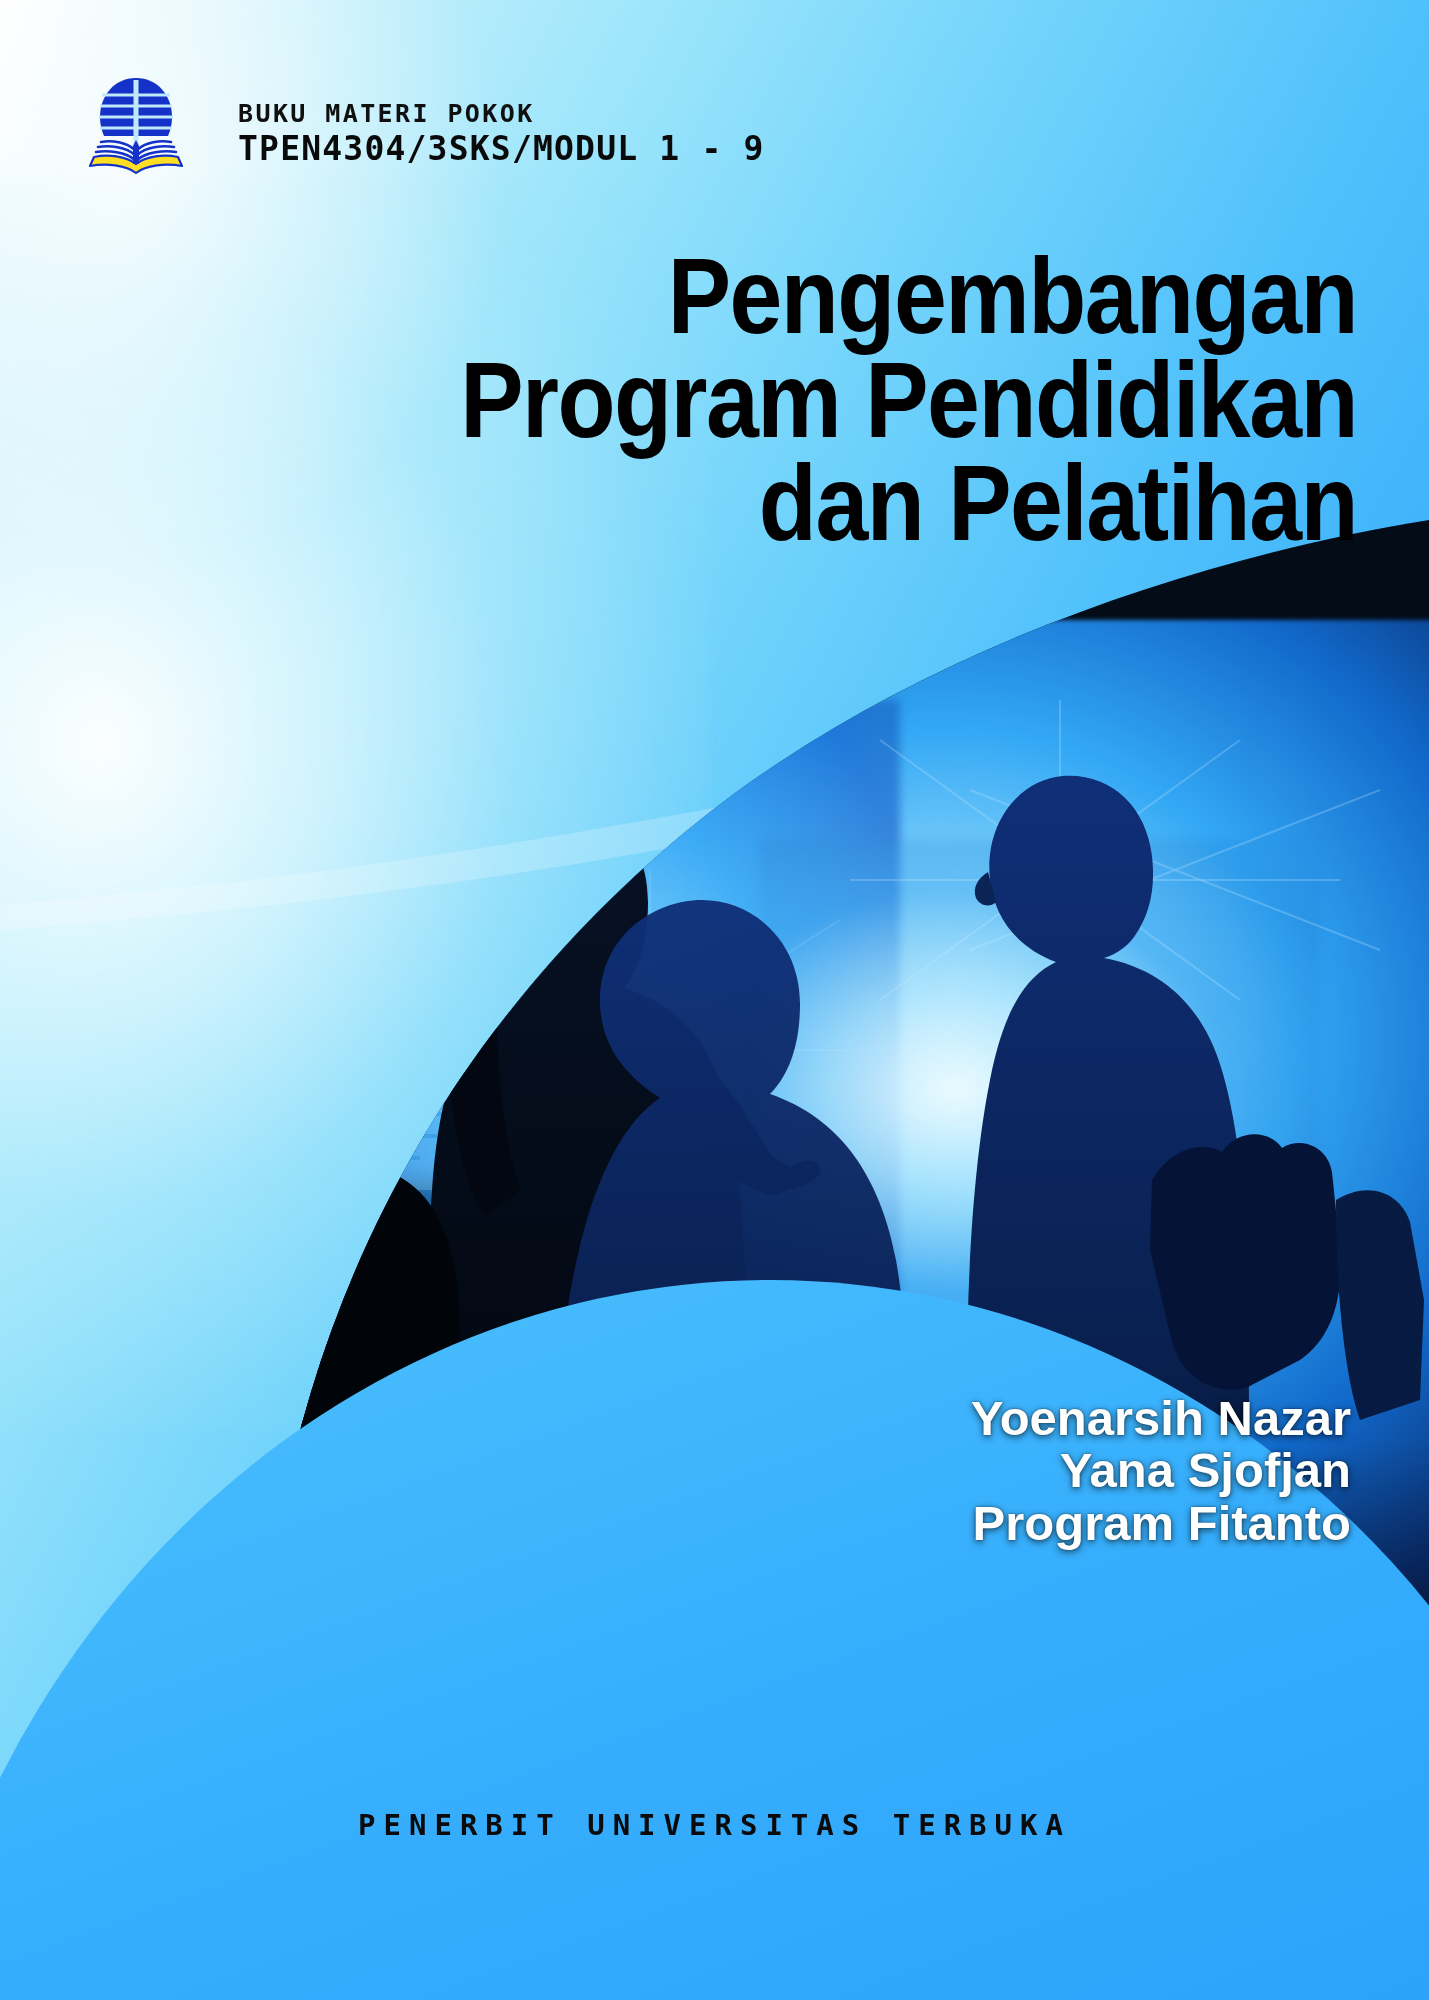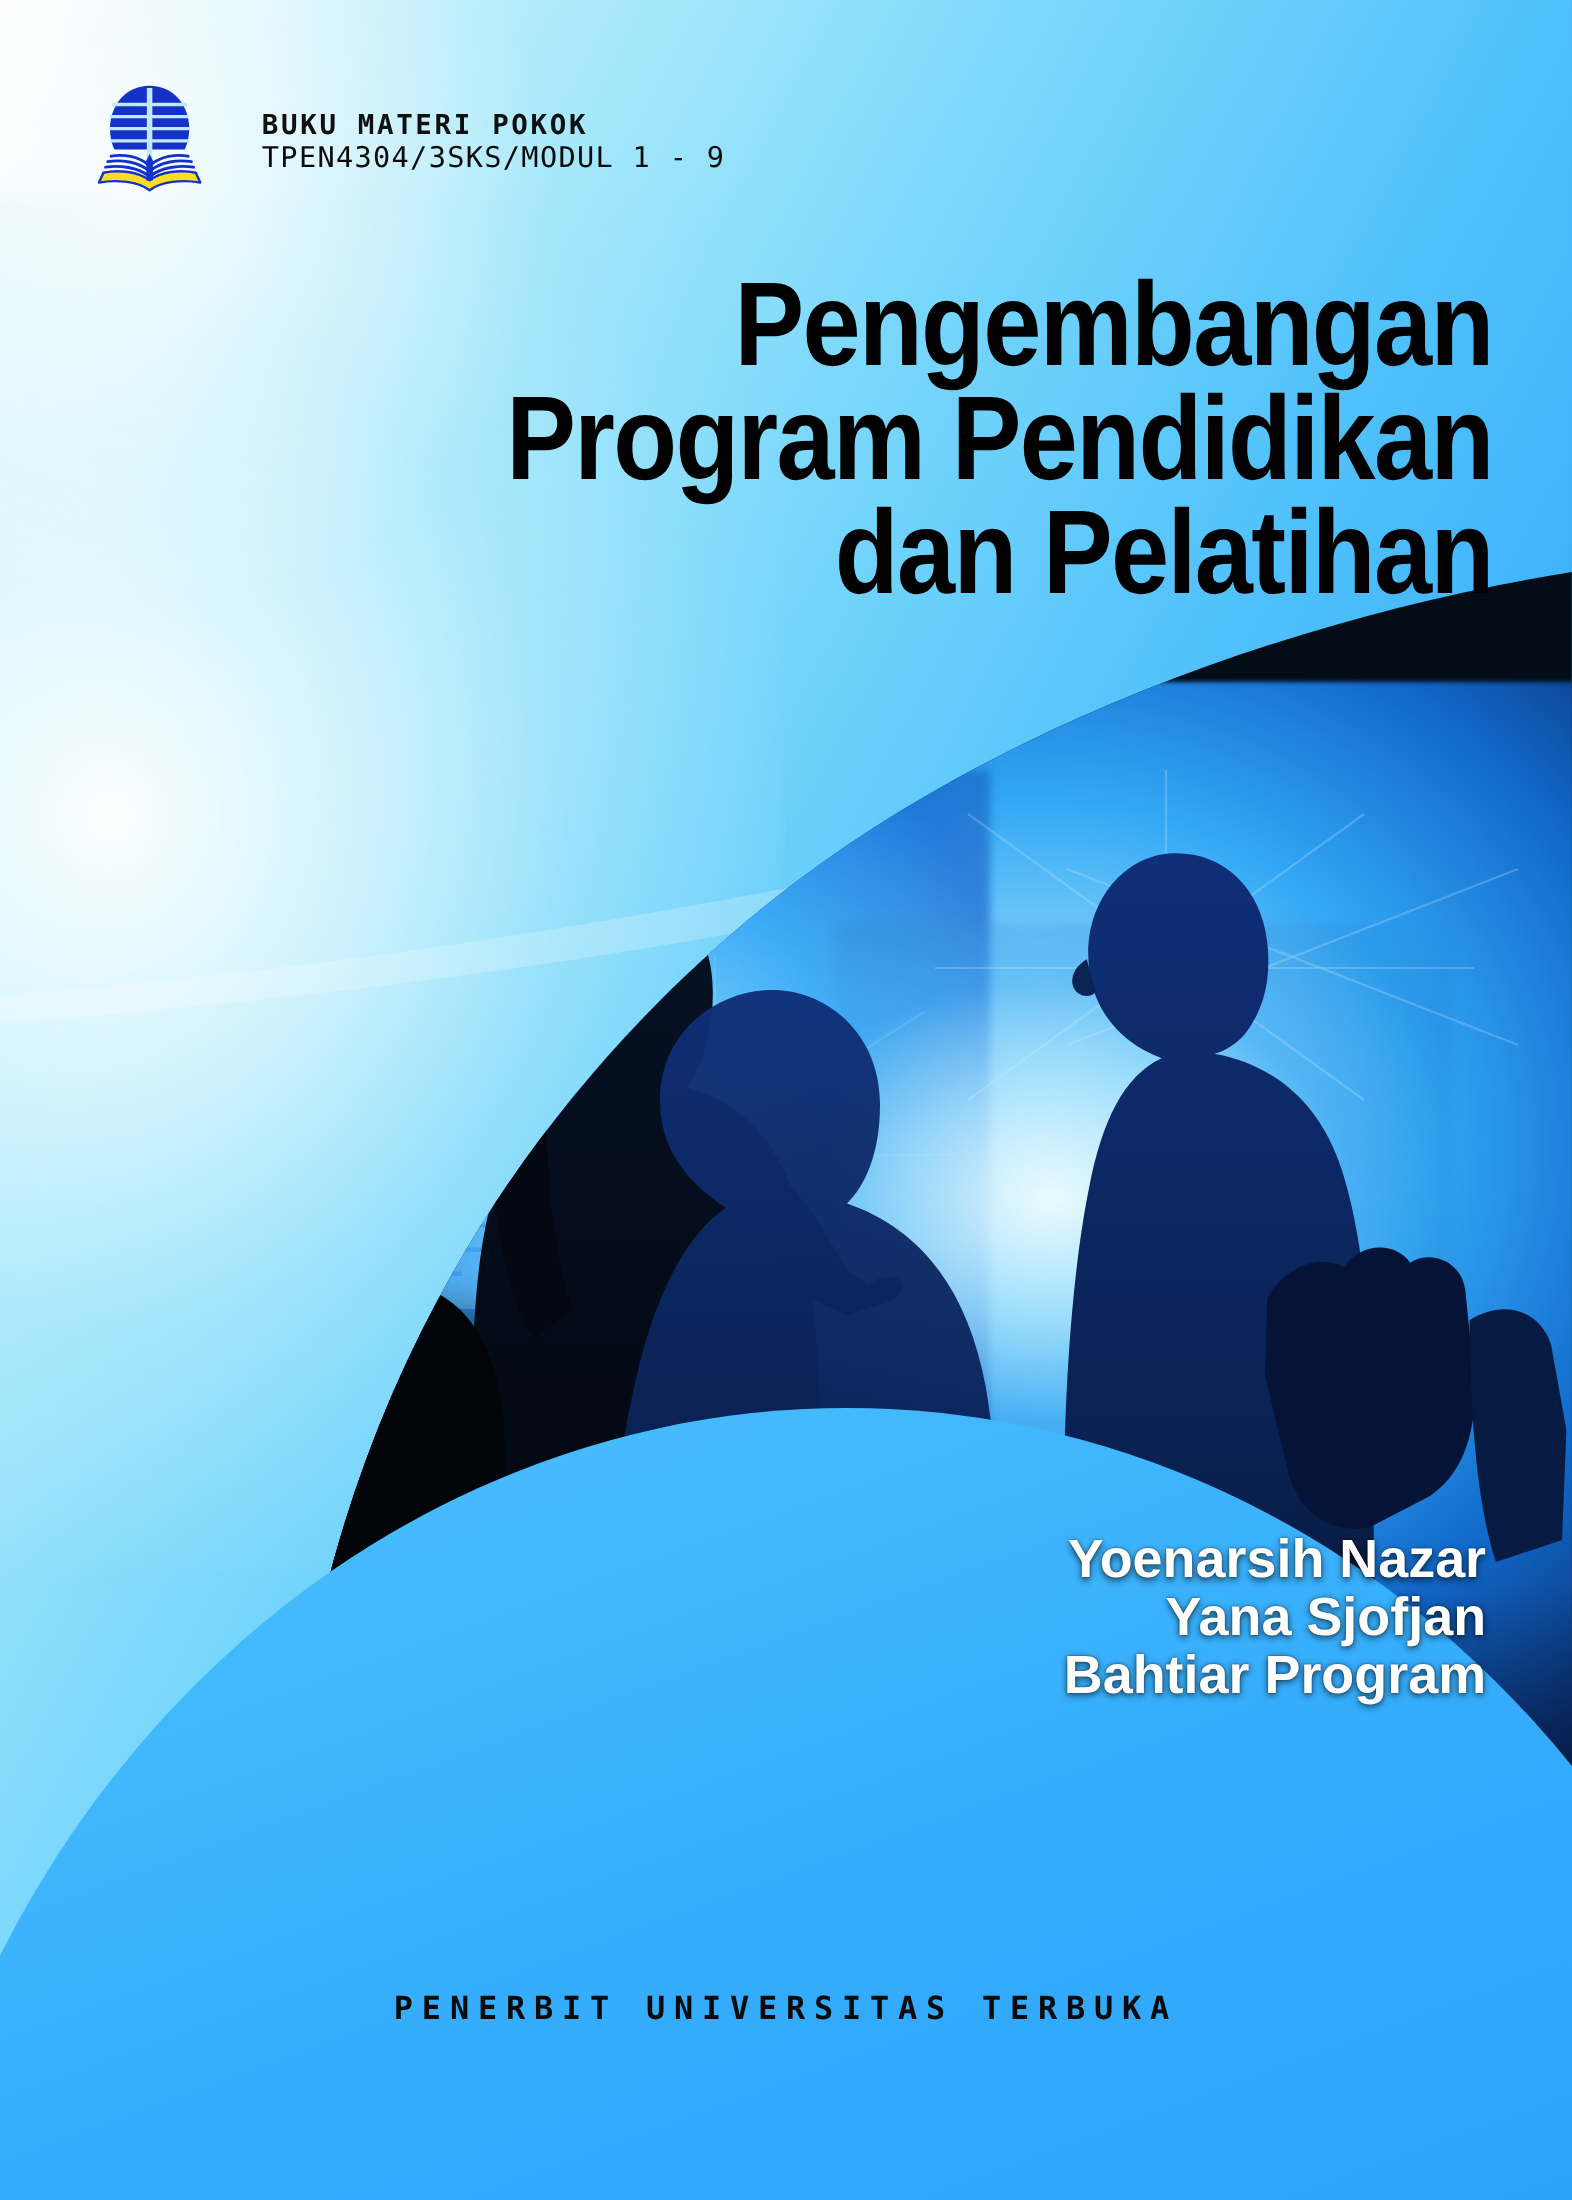--- a/index.html
+++ b/index.html
@@ -144,22 +144,22 @@
     font-family: "DejaVu Sans Mono", monospace;
     font-weight: bold;
     font-size: 25px;
     letter-spacing: 2.4px;
     color: #101010;
     line-height: 1.25;
     white-space: nowrap;
   }
   .code {
     font-family: "DejaVu Sans Mono", monospace;
-    font-weight: normal;
-    font-size: 26px;
+    font-weight: bold;
+    font-size: 33px;
     letter-spacing: 1.2px;
     color: #0a0a0a;
     line-height: 1.22;
     white-space: nowrap;
   }
 
   
   .title-block {
     position: absolute;
     left: 60px;
@@ -425,18 +425,18 @@
 
   <div class="title-block">
     <span class="tline">Pengembangan</span>
     <span class="tline">Program Pendidikan</span>
     <span class="tline">dan Pelatihan</span>
   </div>
 
   <div class="authors">
     <span class="aline">Yoenarsih Nazar</span>
     <span class="aline">Yana Sjofjan</span>
-    <span class="aline">Bahtiar Program</span>
+    <span class="aline">Program Fitanto</span>
   </div>
 
   <div class="publisher">PENERBIT UNIVERSITAS TERBUKA</div>
 
 </div>
 
 </body></html>

